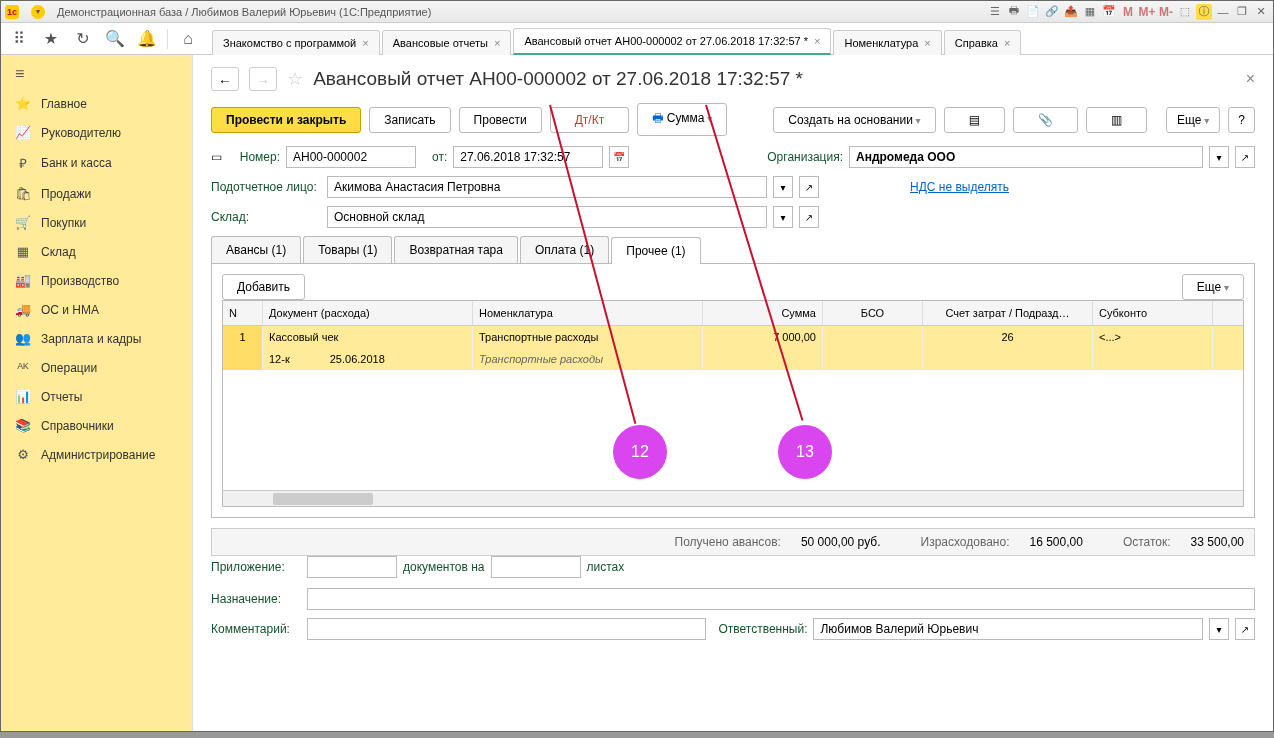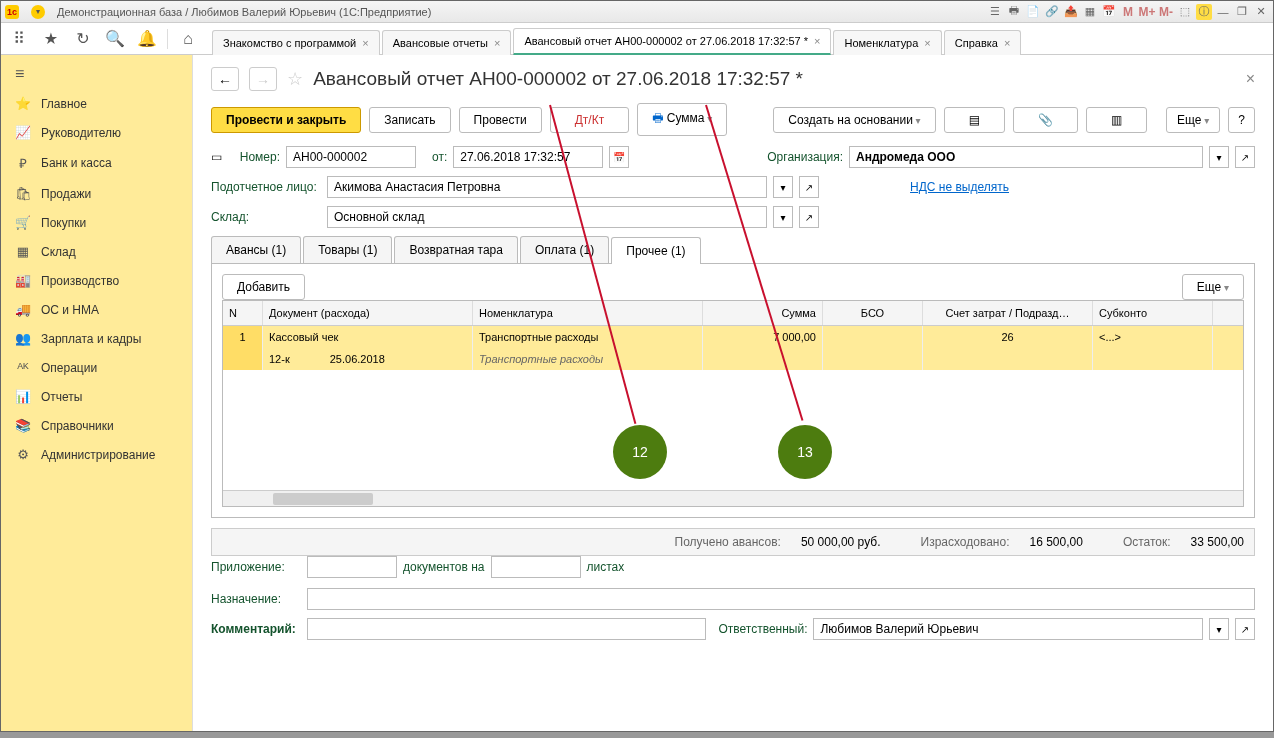--- a/index.html
+++ b/index.html
@@ -71,21 +71,21 @@
 .rownum { background:#ffdd66; text-align:center; }
 .italic { font-style:italic; color:#666; }
 .table-space { height:120px; background:#fff; }
 .scrollbar { height:16px; background:#f0f0f0; border-top:1px solid #ccc; position:relative; }
 .scroll-thumb { position:absolute; left:50px; width:100px; height:12px; top:2px; background:#ccc; border-radius:2px; }
 
 .summary { display:flex; background:#f5f5f5; border:1px solid #ccc; padding:6px 10px; font-size:12px; margin-top:10px; gap:40px; justify-content:flex-end; }
 .summary span.lbl { color:#666; margin-right:20px; }
 
 
-.anno { position:absolute; width:54px; height:54px; background:#4d7c0f; border-radius:50%; color:#fff; font-size:14px; display:flex; align-items:center; justify-content:center; z-index:100; }
+.anno { position:absolute; width:54px; height:54px; background:#d946ef; border-radius:50%; color:#fff; font-size:16px; display:flex; align-items:center; justify-content:center; z-index:100; }
 .anno-line { position:absolute; background:#c8102e; width:2px; z-index:99; transform-origin:top center; }
 
 .c-n  { width:40px; }
 .c-doc{ width:210px; }
 .c-nom{ width:230px; }
 .c-sum{ width:120px; text-align:right; }
 .c-bso{ width:100px; text-align:center; }
 .c-acc{ width:170px; text-align:center; }
 .c-sub{ width:120px; }
 </style>
@@ -328,21 +328,21 @@
         <input class="input" style="width: 90px;">
         <span class="form-label">документов на</span>
         <input class="input" style="width: 90px;">
         <span class="form-label">листах</span>
       </div>
       <div class="form-row" style="margin-top:10px;">
         <span class="form-label" style="width:90px;">Назначение:</span>
         <input class="input" style="flex: 1 1 0%;">
       </div>
       <div class="form-row">
-        <span class="form-label" style="width:90px;font-weight:bold;">Комментарий:</span>
+        <span class="form-label" style="width:90px;">Комментарий:</span>
         <input class="input" style="width: 400px;">
         <div style="flex:1;"></div>
         <span class="form-label">Ответственный:</span>
         <input class="input" style="width: 390px;" value="Любимов Валерий Юрьевич">
         <div class="input-btn">▾</div>
         <div class="input-btn">↗</div>
       </div>
 
       <div class="anno-line" style="left:356px; top:50px; height:330px; transform:rotate(-15deg);"></div>
       <div class="anno-line" style="left:512px; top:50px; height:330px; transform:rotate(-17deg);"></div>

